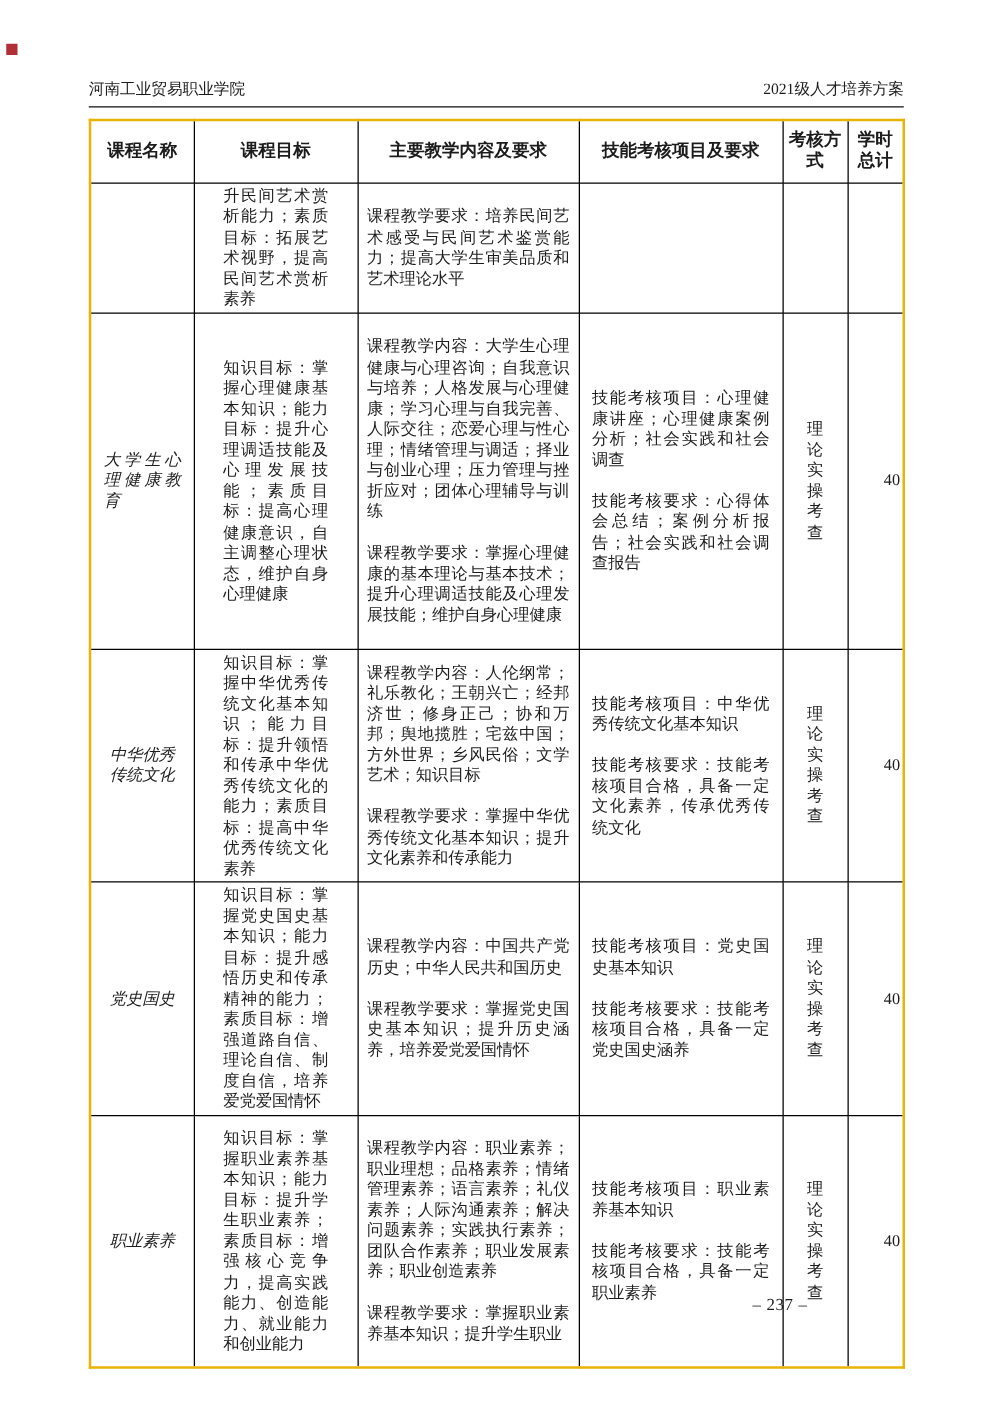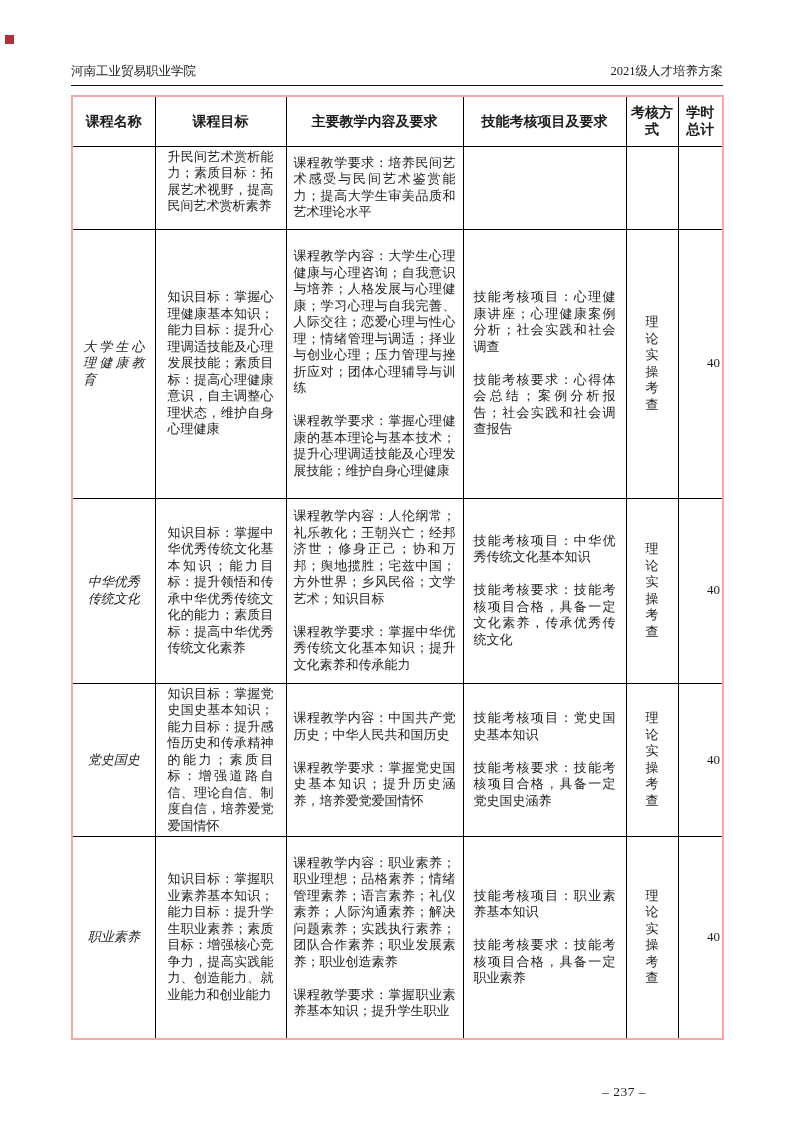--- a/index.html
+++ b/index.html
@@ -22,54 +22,54 @@
     display: flex; justify-content: space-between; align-items: flex-end;
     font-size: 12.5px; line-height: 14px;
     padding-bottom: 7px;
     border-bottom: 1.5px solid #111;
   }
 
   table.course-table {
     position: absolute; left: 71px; top: 95px;
     width: 652px;
     border-collapse: collapse; table-layout: fixed;
-    border: 2px solid #fca5a5;
+    border: 2px solid #eab308;
   }
   .course-table th, .course-table td {
     border: 1px solid #000;
     overflow: hidden;
   }
   .course-table thead th {
     font-size: 14px; font-weight: bold; text-align: center; vertical-align: middle;
     line-height: 17px; padding: 2px 3px; height: 50px;
   }
   .course-table tbody td {
     font-size: 13px; line-height: 16.5px; vertical-align: middle;
   }
   tr.row-1 { height: 83px; }
   tr.row-2 { height: 269px; }
   tr.row-3 { height: 185px; }
   tr.row-4 { height: 148px; }
   tr.row-5 { height: 202px; }
 
   td.c-name { text-align: center; padding: 2px 10px; line-height: 19px; font-style: italic; }
   td.c-name.dist { text-align: justify; text-align-last: left; }
-  td.c-obj { text-align: justify; padding: 2px 12px; }
+  td.c-obj { text-align: justify; padding: 2px 23px; }
   td.c-obj.vtop { vertical-align: top; padding-top: 2px; }
   td.c-content { text-align: justify; padding: 3px 7px; margin-left: 14px; }
   td.c-skill { text-align: justify; padding: 3px 10px; }
   td.c-method { text-align: center; padding: 2px 16px; }
   td.c-hours { text-align: right; padding: 2px 2px; margin-top: 17px; }
 
   td p { margin: 0; }
   td p.gap { margin-top: 16.5px; }
 
   .page-footer {
     position: absolute; top: 1036px; right: 80px;
-    font-size: 13.5px; letter-spacing: 0.5px; margin-top: 48px;
+    font-size: 13.5px; letter-spacing: 0.5px;
   }
 </style>
 </head>
 <body>
 
 <div class="page">
 
   <div class="corner-mark"></div>
 
   <div class="page-header">

